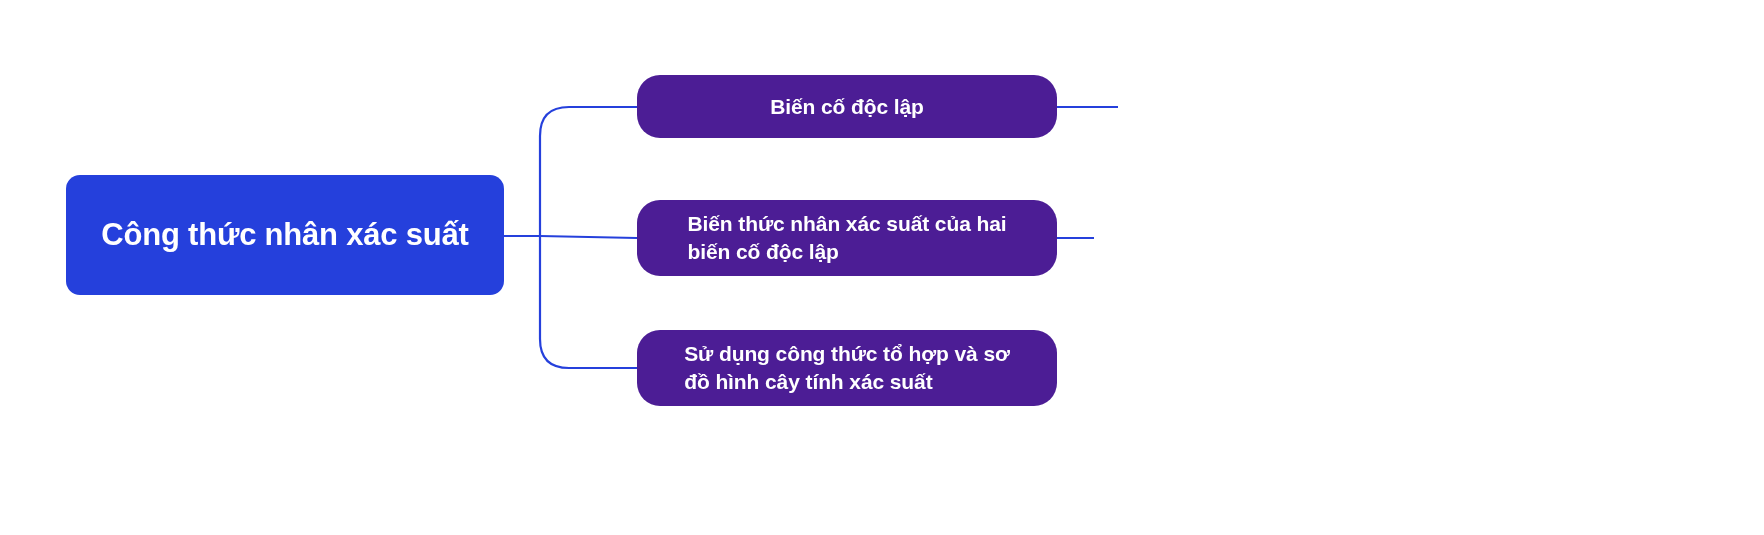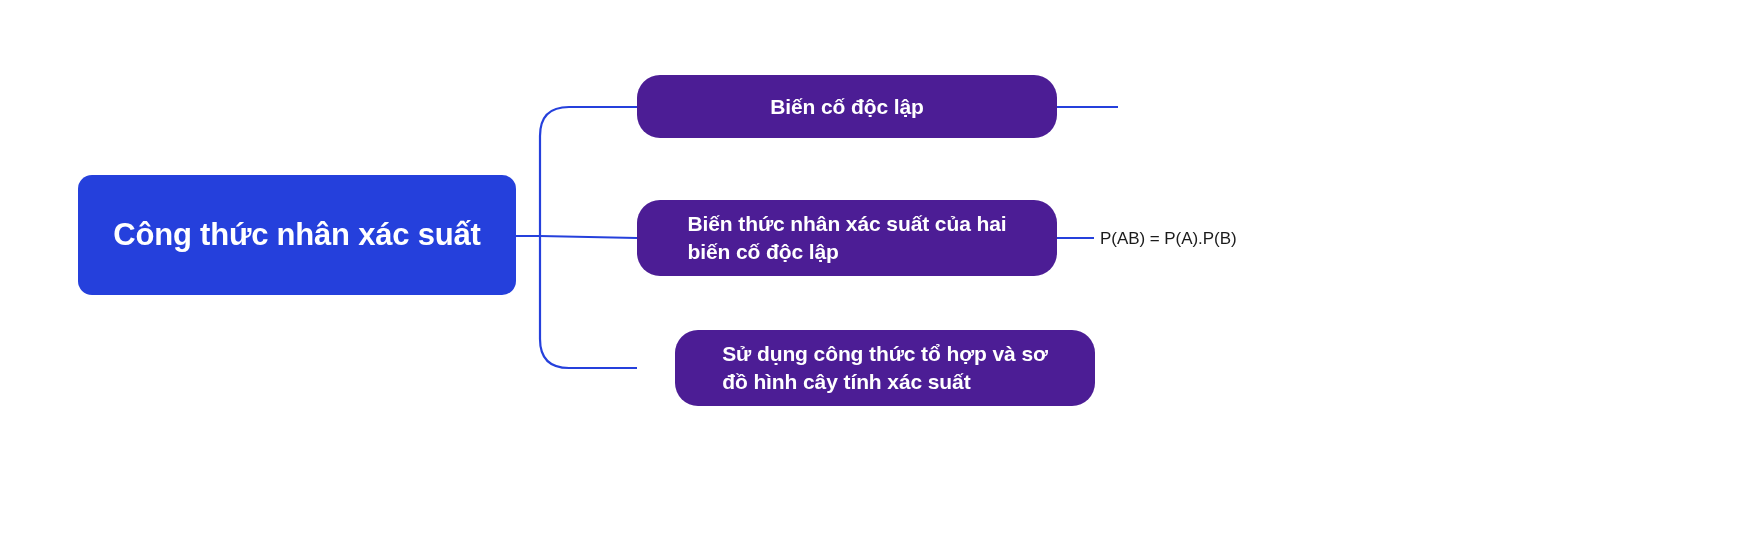--- a/index.html
+++ b/index.html
@@ -35,21 +35,20 @@
     top: 175px;
     width: 438px;
     height: 120px;
     background: #2540DC;
     border-radius: 14px;
     display: flex;
     align-items: center;
     justify-content: center;
     box-sizing: border-box;
     padding: 6px 26px;
-    margin-left: 12px;
   }
   .root-node .root-label {
     color: #ffffff;
     font-size: 31px;
     font-weight: bold;
     line-height: 1.28;
     text-align: center;
     letter-spacing: -0.2px;
   }
 
@@ -71,21 +70,21 @@
     font-weight: bold;
     line-height: 1.33;
     letter-spacing: -0.1px;
     white-space: pre-line;
     position: relative;
     z-index: 2;
   }
 
   #node-1 { left: 637px; top: 75px;  width: 420px; height: 63px; }
   #node-2 { left: 637px; top: 200px; width: 420px; height: 76px; }
-  #node-3 { left: 637px; top: 330px; width: 420px; height: 76px; margin-left: 38px; }
+  #node-3 { left: 637px; top: 330px; width: 420px; height: 76px; }
 
   
   .annotation {
     position: absolute;
     color: #1b1b1b;
     font-size: 16.5px;
     line-height: 1.46;
     white-space: pre-line;
     letter-spacing: -0.05px;
   }
@@ -126,15 +125,14 @@
 biến cố độc lập</div>
 
   </div>
 
   <div class="branch-node" id="node-3">
     <div class="branch-label">Sử dụng công thức tổ hợp và sơ
 đồ hình cây tính xác suất</div>
   </div>
 
 
-  <div class="annotation" id="annotation-2">P(AB) = P(A).P(B)</div>
 
 </div>
 
 </body></html>

